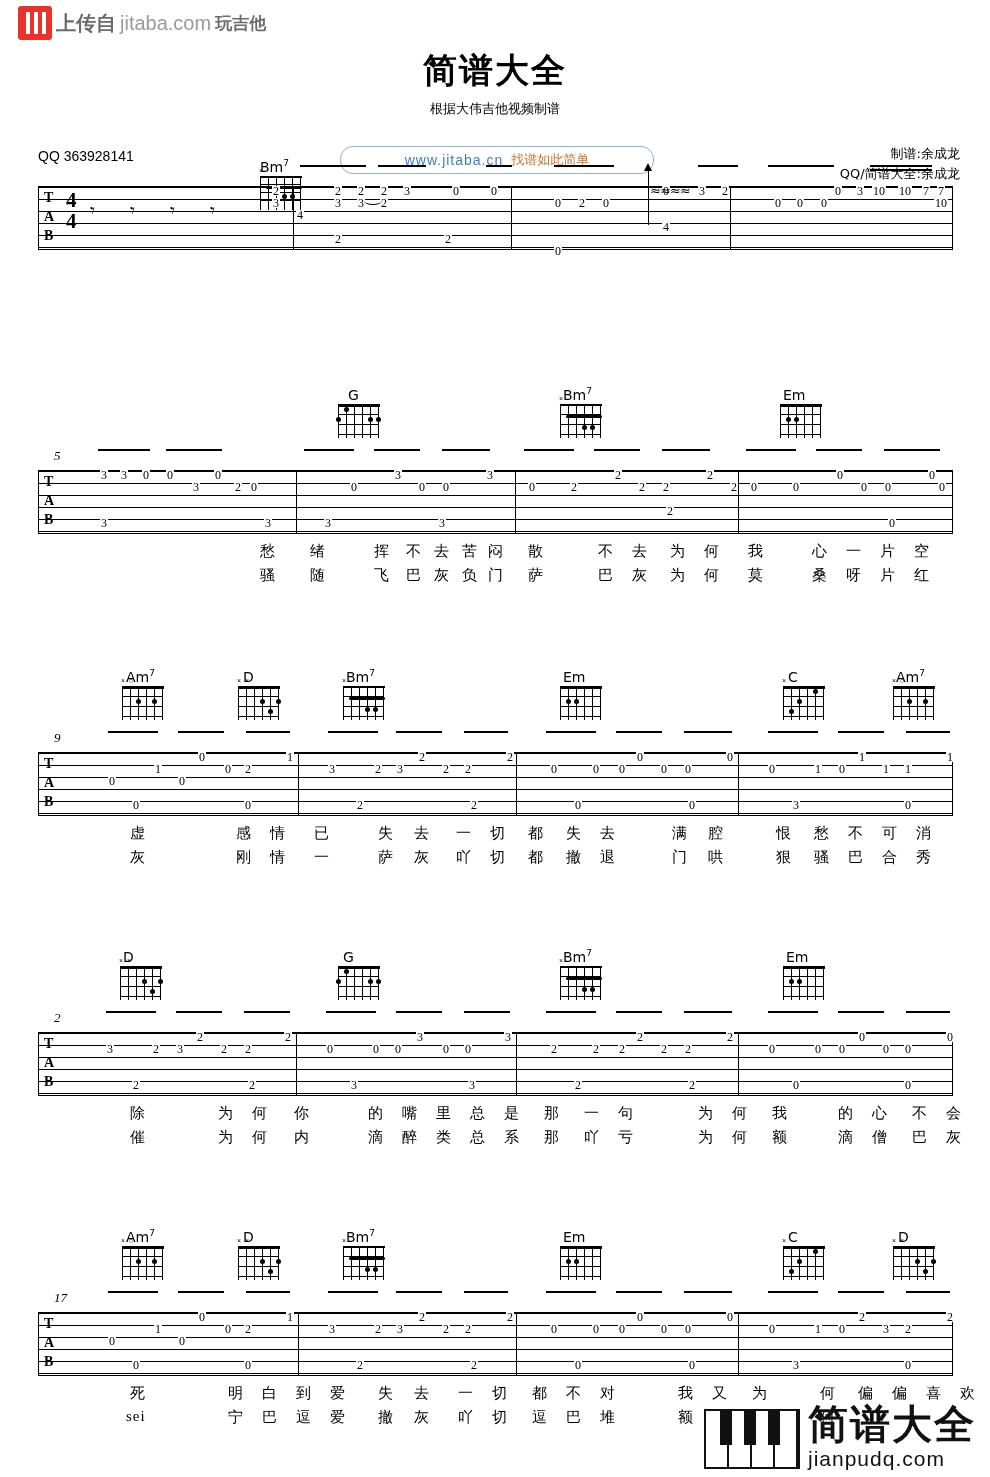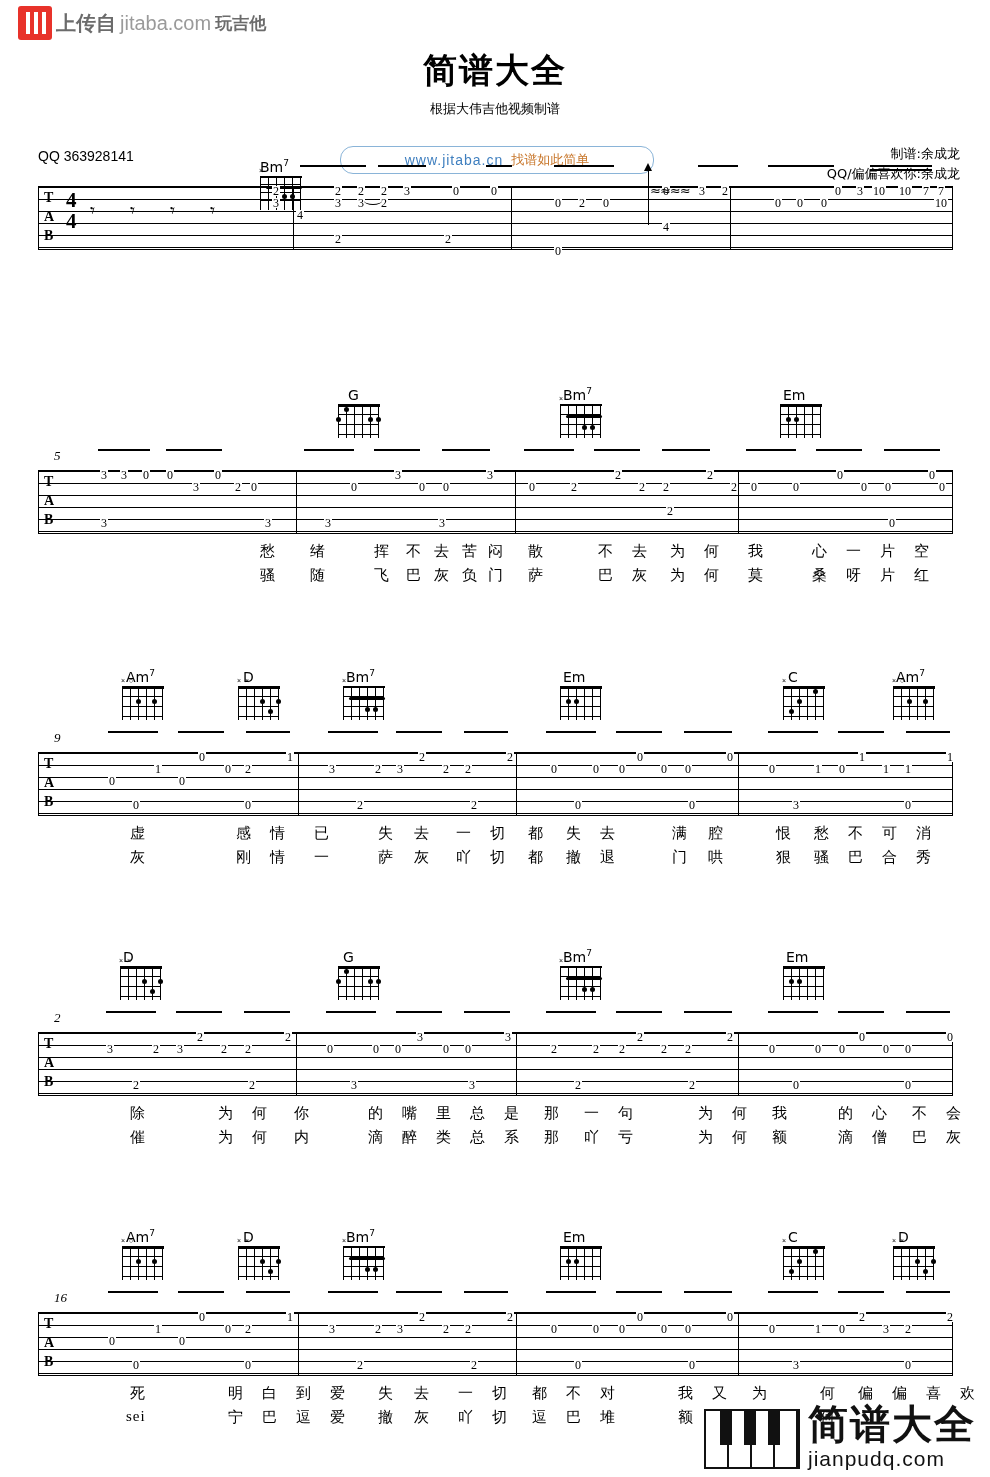--- a/index.html
+++ b/index.html
@@ -62,21 +62,21 @@
   <span class="wm-t1">上传自</span>
   <span class="wm-t2">jitaba.com</span>
   <span class="wm-t3">玩吉他</span>
 </div>
 
 <div class="title">简谱大全</div>
 <div class="subtitle">根据大伟吉他视频制谱</div>
 <div class="qq-left">QQ 363928141</div>
 <div class="credit">
   <div>制谱:余成龙</div>
-  <div>QQ/偏偏喜欢你:余成龙</div>
+  <div>QQ/简谱大全:余成龙</div>
 </div>
 <div class="sitebox">
   <span class="u">www.jitaba.cn</span>
   <span class="c">找谱如此简单</span>
 </div>
 
 <div class="system" style="top:186px;">
 
   <div class="chordname" style="left:222px;top:-28px;">
     <span>Bm</span><sup>7</sup>
@@ -808,21 +808,21 @@
       <span class="lyr" style="left:734px;">额</span>
       <span class="lyr" style="left:800px;">滴</span>
       <span class="lyr" style="left:834px;">僧</span>
       <span class="lyr" style="left:874px;">巴</span>
       <span class="lyr" style="left:908px;">灰</span>
     </div>
   </div>
 </div>
 
 <div class="system" style="top:1312px;">
-  <div class="measno" style="left:16px;top:-22px;">16</div>
+  <div class="measno" style="left:16px;top:-22px;">17</div>
 
   <div class="chordname" style="left:88px;top:-84px;">
     <span>Am</span><sup>7</sup>
   </div>
   <div class="diagram" style="left:84px;top:-66px;">
     <div class="dg" style="width:42px;height:34px;">
         <div class="nut" style="height:3px;"></div>
       <div class="gs" style="left:0;top:0;width:1px;height:34px;"></div>
         <div class="gs" style="left:8px;top:0;width:1px;height:34px;"></div>
       <div class="gs" style="left:16px;top:0;width:1px;height:34px;"></div>

